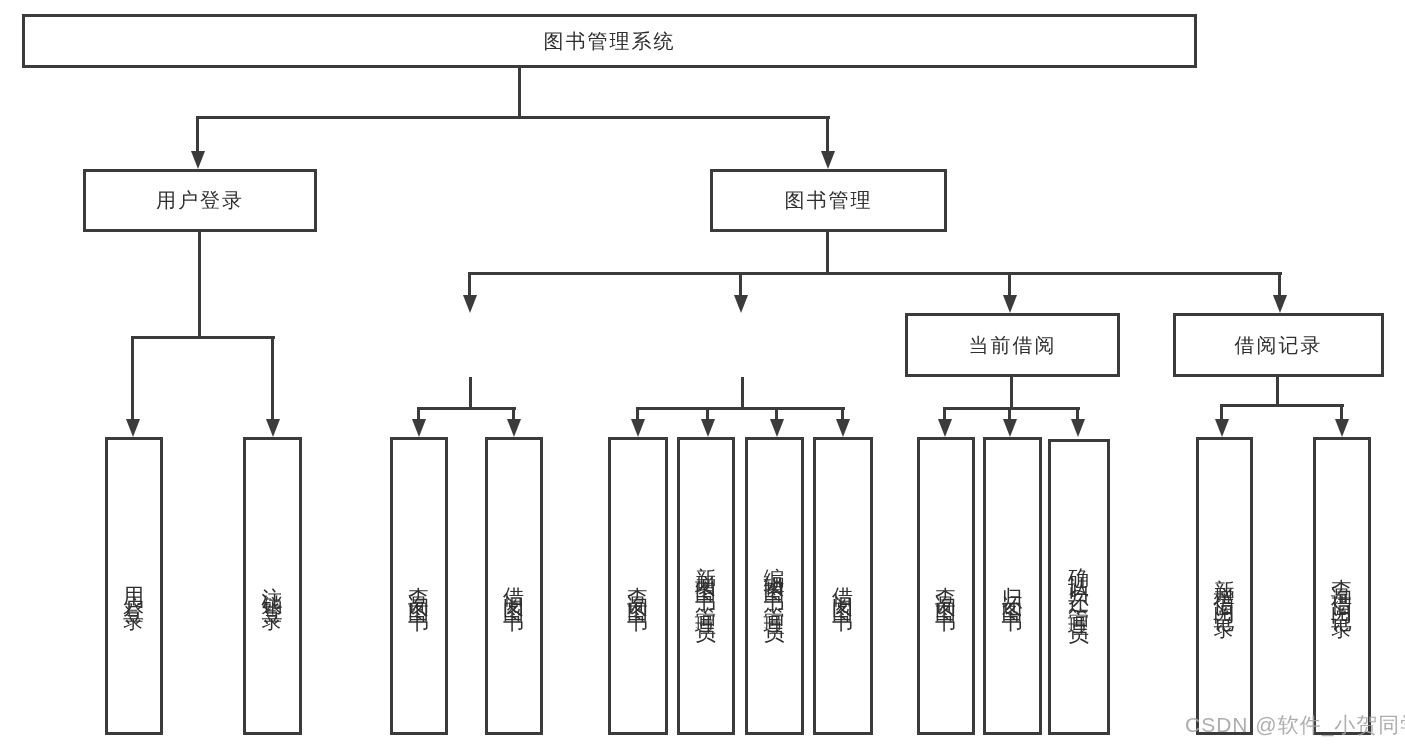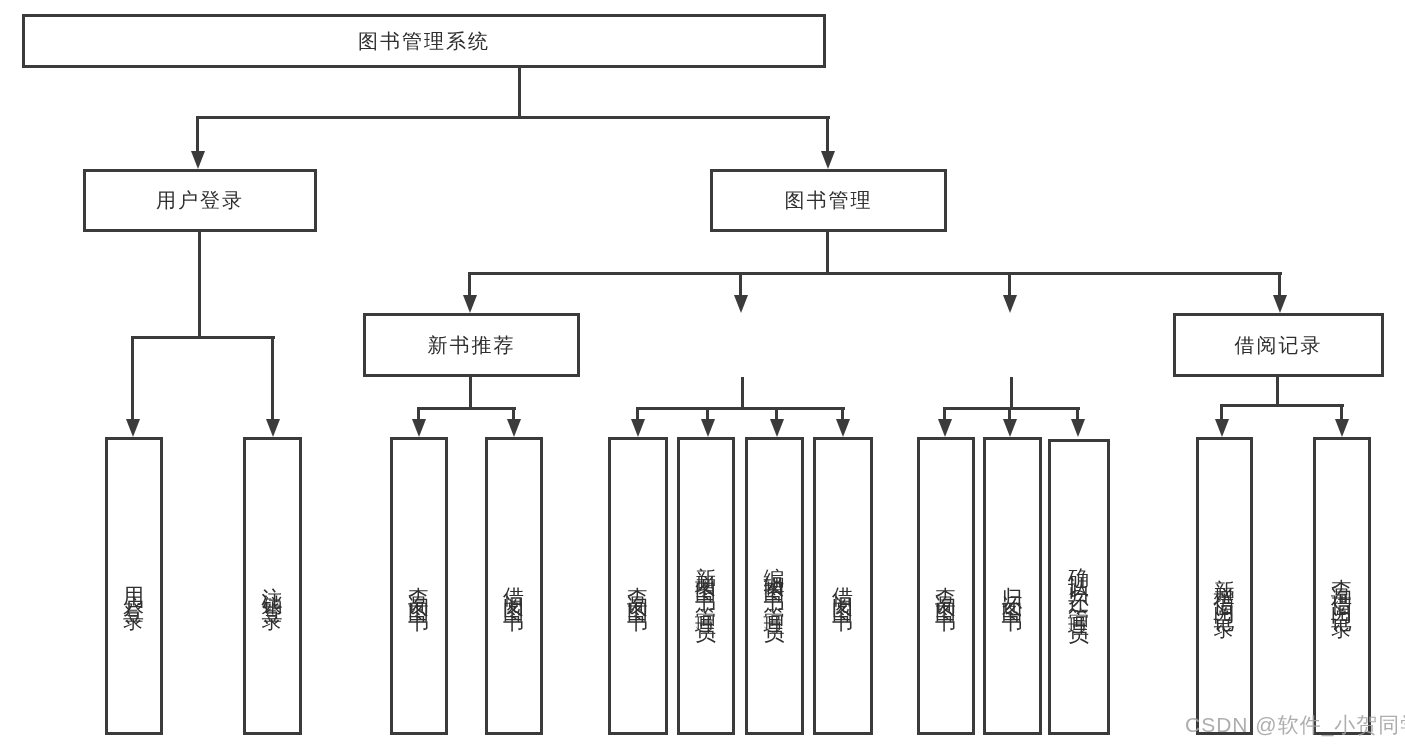--- a/index.html
+++ b/index.html
@@ -122,33 +122,33 @@
   <div class="vline" style="left:1076px; top:408px; height:13px;"></div>
   <div class="arrow" style="left:1071px; top:419px;"></div>
 
   <div class="vline" style="left:1276px; top:377px; height:28px;"></div>
   <div class="hline" style="left:1220px; top:404px; width:124px;"></div>
   <div class="vline" style="left:1220px; top:405px; height:16px;"></div>
   <div class="arrow" style="left:1215px; top:419px;"></div>
   <div class="vline" style="left:1340px; top:405px; height:16px;"></div>
   <div class="arrow" style="left:1335px; top:419px;"></div>
 
-  <div class="box" style="left:22px; top:14px; width:804px; height:54px;">
+  <div class="box" style="left:22px; top:14px; width:1175px; height:54px;">
     <span class="hlabel">图书管理系统</span>
   </div>
 
   <div class="box" style="left:83px; top:169px; width:234px; height:63px;">
     <span class="hlabel">用户登录</span>
   </div>
   <div class="box" style="left:710px; top:169px; width:237px; height:63px;">
     <span class="hlabel">图书管理</span>
   </div>
 
-  <div class="box" style="left:363px; top:313px; width:217px; height:64px;">
-    <span class="hlabel">新书推荐</span>
+  <div class="box" style="left:905px; top:313px; width:215px; height:64px;">
+    <span class="hlabel">当前借阅</span>
   </div>
   <div class="box" style="left:1173px; top:313px; width:211px; height:64px;">
     <span class="hlabel">借阅记录</span>
   </div>
 
   <div class="box leaf" style="left:105px; top:437px; width:58px; height:298px;">
     <span class="vlabel">用户登录</span>
   </div>
   <div class="box leaf" style="left:243px; top:437px; width:59px; height:298px;">
     <span class="vlabel">注销登录</span>

